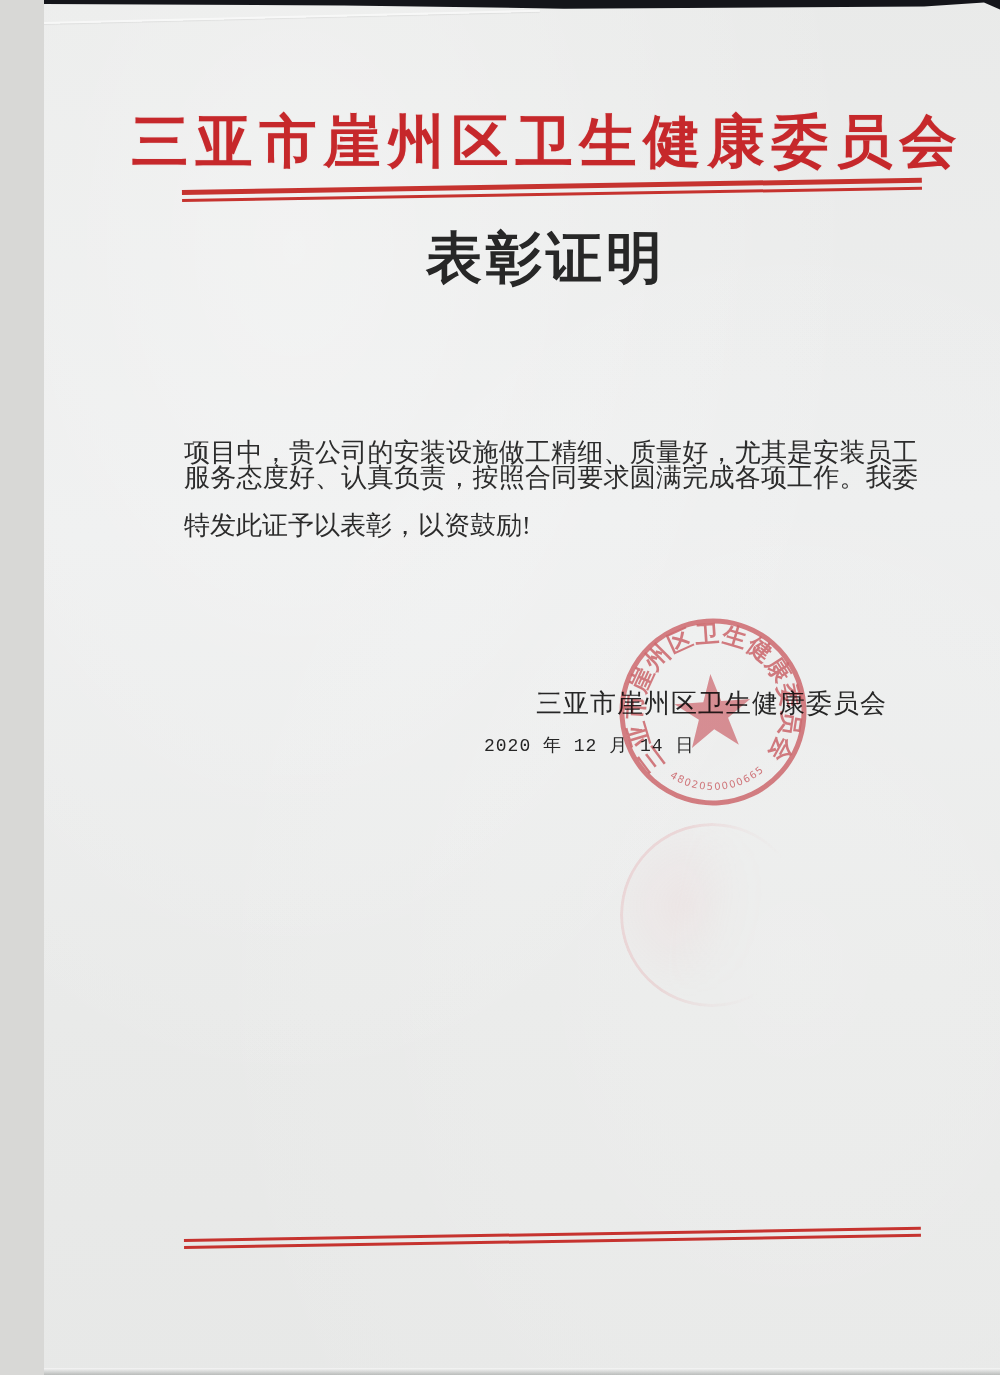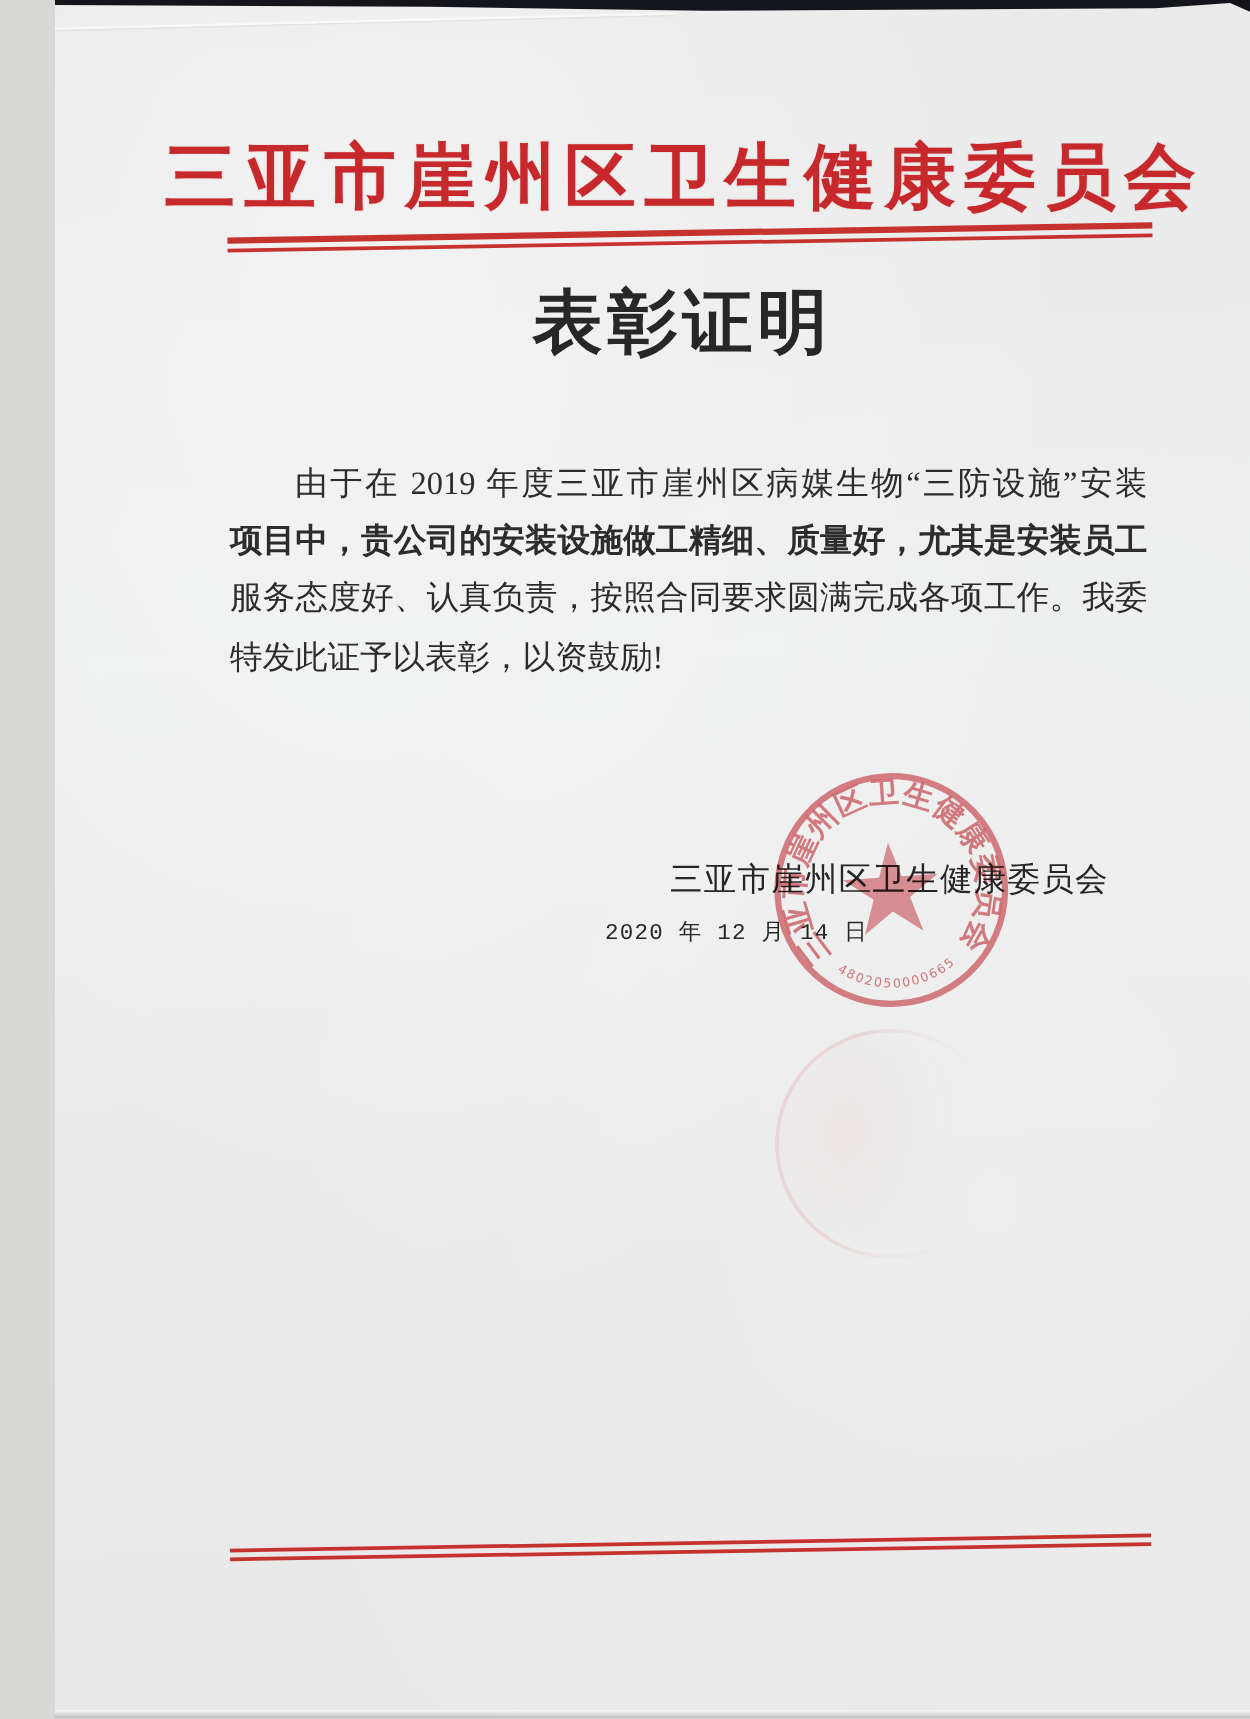--- a/index.html
+++ b/index.html
@@ -52,21 +52,21 @@
   .salutation{
     position:absolute;top:327px;left:140px;width:734px;margin:0;
     font-size:26px;color:#2c2c2c;line-height:40px;
   }
   .body-line{
     position:absolute;left:140px;width:734px;margin:0;
     font-size:26px;color:#2c2c2c;line-height:40px;
     text-align:justify;text-align-last:justify;
   }
   .body-line.l1{top:367px;text-indent:52px;}
-  .body-line.l2{top:413px;font-weight:bold;}
+  .body-line.l2{top:433px;}
   .body-line.l3{top:459px;font-family:Liberation Mono, monospace;}
   .body-line.l4{top:506px;text-align:center;text-align-last:left;}
   
   .signature{
     position:absolute;top:686px;left:440px;width:455px;margin:0;text-align:center;
     font-size:26px;color:#262626;letter-spacing:1px;
   }
   .date-line{
     position:absolute;top:733px;left:440px;width:445px;margin:0;text-align:left;
     font-size:18px;color:#262626;letter-spacing:1px;font-family:Liberation Mono, monospace;
@@ -106,21 +106,20 @@
 
   <h1 class="org-title">三亚市崖州区卫生健康委员会</h1>
   <div class="header-rule">
     <div class="rule-thick"></div>
     <div class="rule-gap"></div>
     <div class="rule-thin"></div>
   </div>
 
   <h2 class="doc-title">表彰证明</h2>
 
-  <p class="body-line l1">由于在 2019 年度三亚市崖州区病媒生物“三防设施”安装</p>
   <p class="body-line l2">项目中，贵公司的安装设施做工精细、质量好，尤其是安装员工</p>
   <p class="body-line l3">服务态度好、认真负责，按照合同要求圆满完成各项工作。我委</p>
   <p class="body-line l4">特发此证予以表彰，以资鼓励!</p>
 
   <p class="signature">三亚市崖州区卫生健康委员会</p>
   <p class="date-line">2020 年 12 月 14 日</p>
 
   <div class="ghost-seal"></div>
 
   <svg class="seal" viewBox="0 0 200 200" aria-hidden="true">

